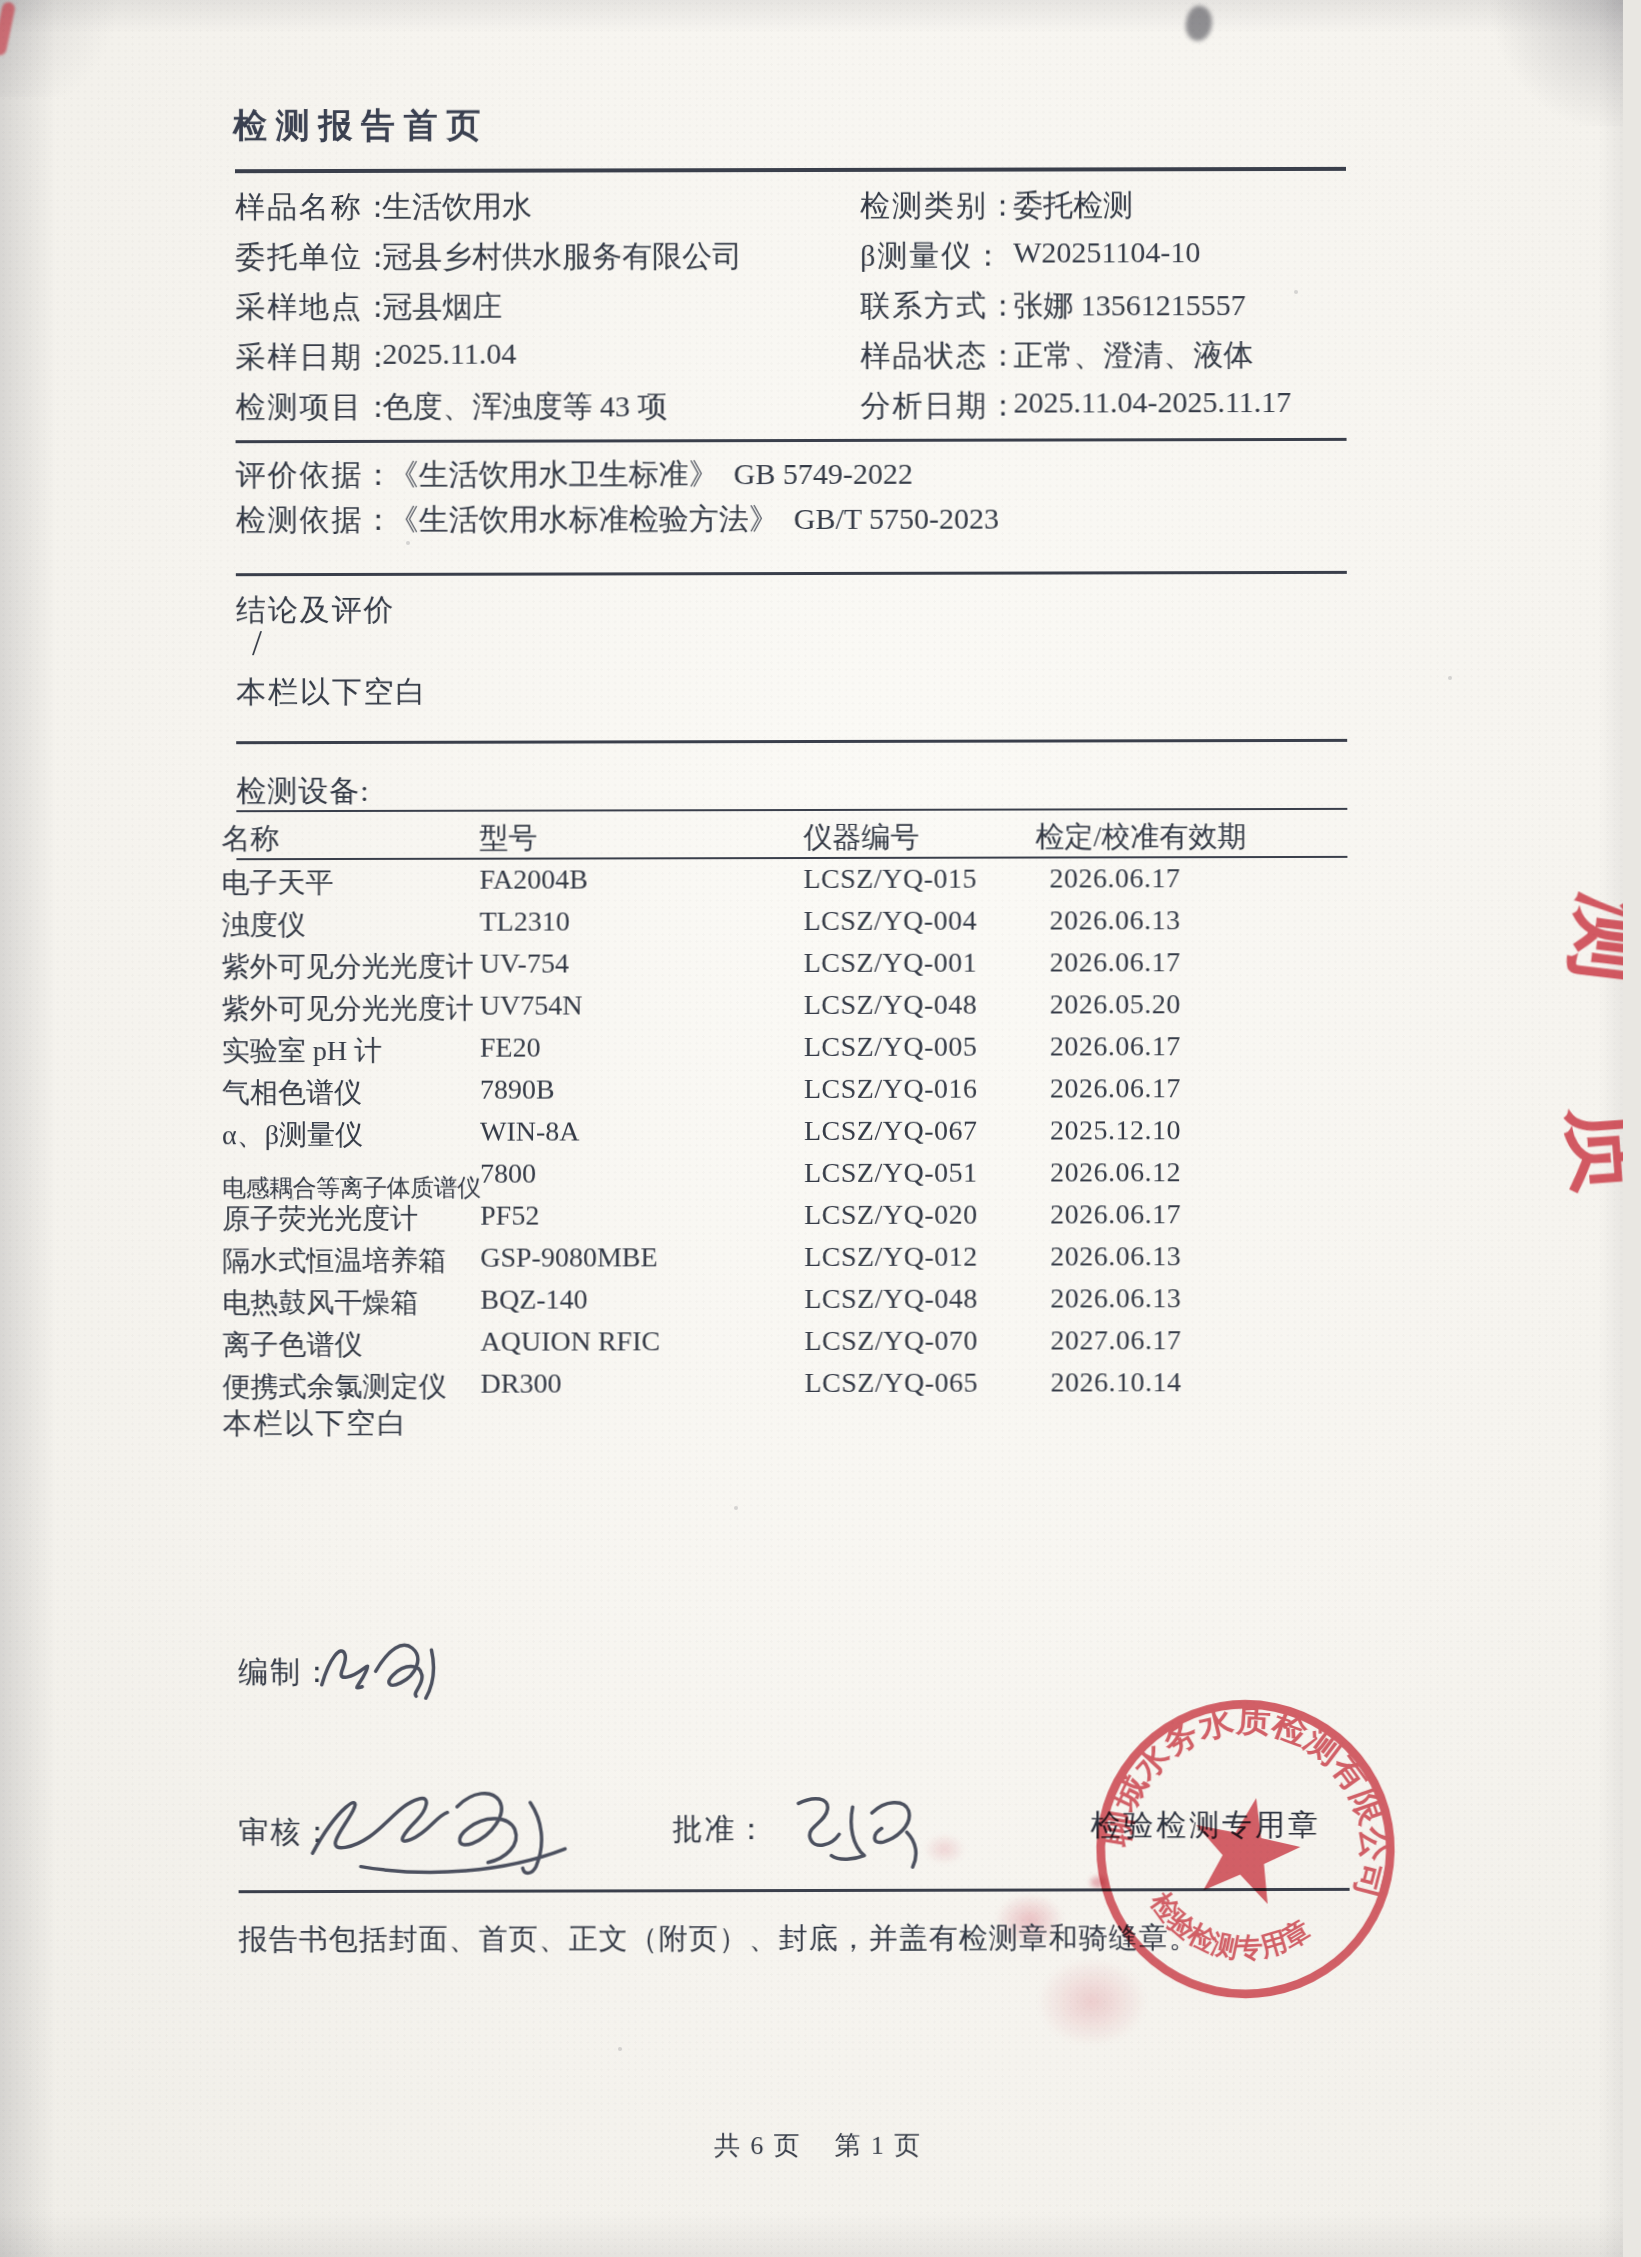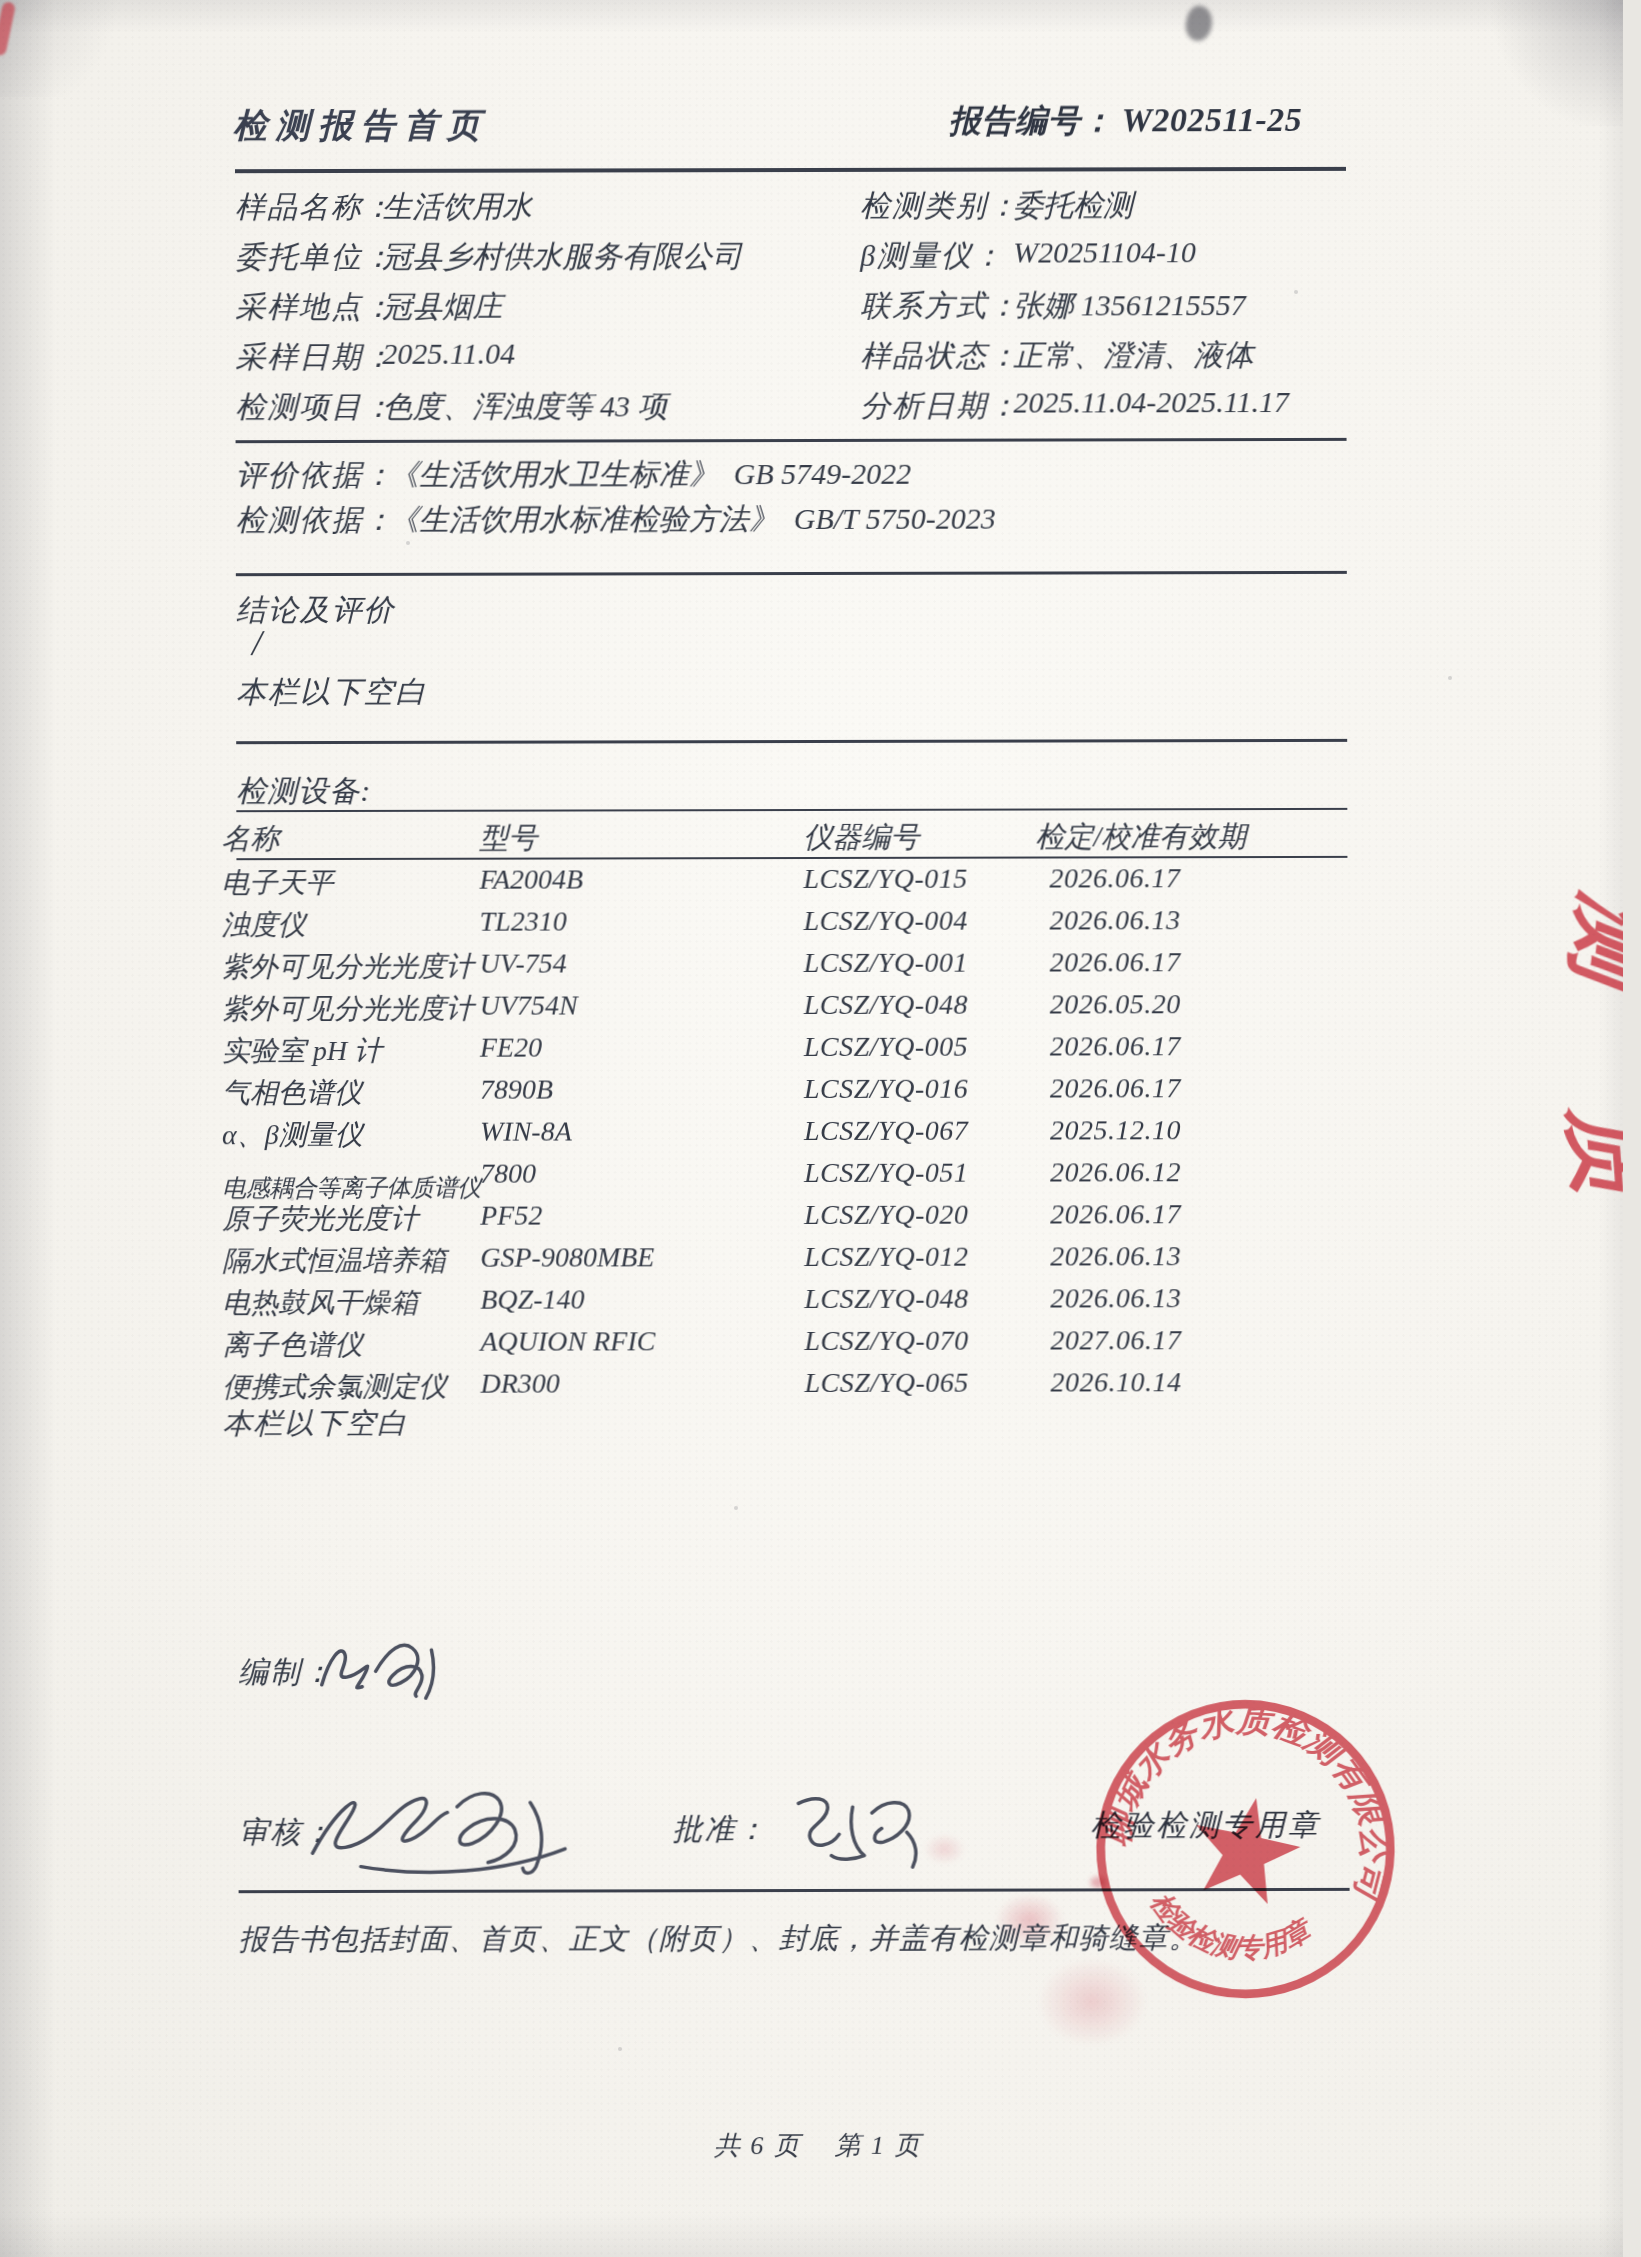--- a/index.html
+++ b/index.html
@@ -1,19 +1,19 @@
 <!DOCTYPE html>
 <html lang="zh"><head>
 <meta charset="utf-8">
 <style>
   html,body{margin:0;padding:0;background:#e9e7e2;}
   .page{
     position:relative;width:1623px;height:2257px;overflow:hidden;
     background:radial-gradient(ellipse at 55% 38%, #fbfaf6 0%, #f6f4ef 55%, #efede7 100%);
-    font-family:"Liberation Serif","DejaVu Serif",serif;color:#353b47;font-style:italic;
+    font-family:"Liberation Serif","DejaVu Serif",serif;color:#353b47;
   }
   .abs{position:absolute;}
   
   .noise{inset:0;background-image:radial-gradient(rgba(40,40,50,.05) 1px, transparent 1.2px);background-size:6.8px 6.8px;opacity:.45;pointer-events:none;}
   .shadow-left{left:0;top:0;width:56px;height:100%;background:linear-gradient(90deg,rgba(60,60,72,.15),rgba(60,60,72,0));}
   .shadow-top{left:0;top:0;width:100%;height:33px;background:linear-gradient(180deg,rgba(60,60,72,.09),rgba(60,60,72,0));}
   .shadow-bottom{left:0;bottom:0;width:100%;height:44px;background:linear-gradient(0deg,rgba(60,60,72,.08),rgba(60,60,72,0));}
   .shadow-right{right:0;top:0;width:25px;height:100%;background:linear-gradient(270deg,rgba(60,60,72,.07),rgba(60,60,72,0));}
   .corner-tr{right:0;top:0;width:145px;height:126px;background:radial-gradient(circle at 100% 0%,rgba(60,60,75,.25),rgba(60,60,75,0) 70%);}
   .corner-tl{left:0;top:0;width:126px;height:97px;background:radial-gradient(circle at 0% 0%,rgba(60,60,75,.13),rgba(60,60,75,0) 75%);}
@@ -103,23 +103,20 @@
   <div class="abs speck" style="left:406px;top:541px"></div>
   <div class="abs speck" style="left:1294px;top:290px"></div>
   <div class="abs speck" style="left:734px;top:1506px"></div>
   <div class="abs speck" style="left:290px;top:1197px"></div>
   <div class="abs speck" style="left:1448px;top:676px"></div>
   <div class="abs speck" style="left:618px;top:2047px"></div>
 
   <div class="content">
 
     <div class="abs title">检测报告首页</div>
-    <div class="abs report-no">
-      <span>报告编号：</span><span class="rn">W202511-25</span>
-    </div>
     <div class="rule r-top"></div>
 
     <div class="info-col left">
 
         <div class="info-row">
           <span class="lbl">样品名称：</span>
           <span class="val">生活饮用水</span>
         </div>
 
         <div class="info-row">

